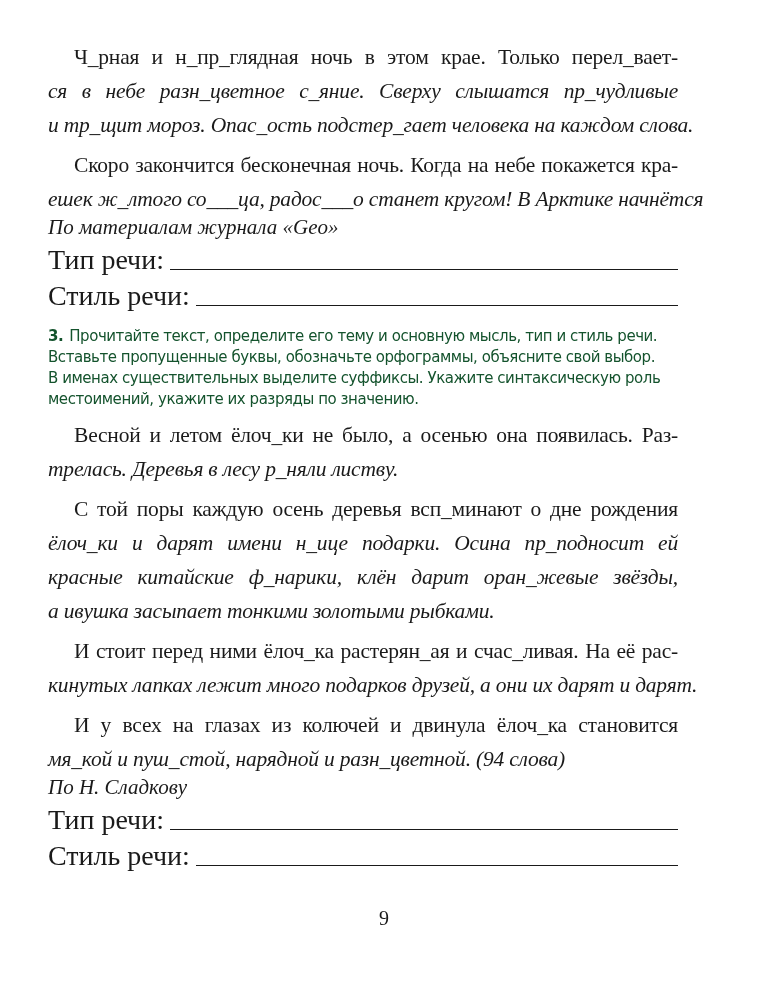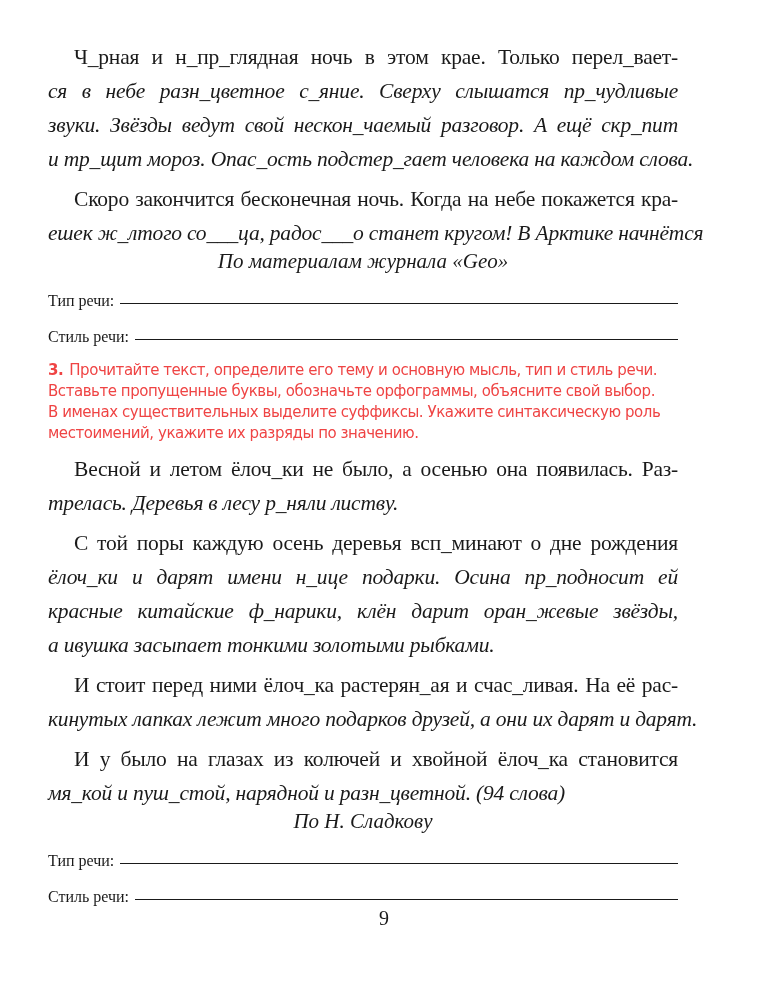--- a/index.html
+++ b/index.html
@@ -4,39 +4,38 @@
   <style>
     html, body { margin: 0; padding: 0; background: #ffffff; }
     body { width: 768px; height: 1000px; position: relative; overflow: hidden; color: #1a1a1a; }
     .page { position: absolute; left: 48px; top: 40px; width: 630px; }
     .serif { font-family: "Liberation Serif", "DejaVu Serif", serif; font-size: 21.5px; line-height: 34px; letter-spacing: -0.2px; }
     .para { margin: 0 0 6px 0; text-indent: 26px; text-align: justify; }
     .para .line { display: block; text-align: justify; text-align-last: justify; white-space: nowrap; }
     .para .line.first { text-indent: 26px; }
     .para .line.last { text-align-last: left; }
     .para .line:not(.first) { text-indent: 0; font-style: italic; }
-    .source { font-family: "Liberation Serif", "DejaVu Serif", serif; font-style: italic; font-size: 21px; line-height: 26px; text-align: center; margin: -8px 0 0 0; }
-    .answer-row { display: flex; align-items: flex-end; height: 36px; font-family: "Liberation Serif", "DejaVu Serif", serif; font-size: 16px; }
+    .source { font-family: "Liberation Serif", "DejaVu Serif", serif; font-style: italic; font-size: 21px; line-height: 26px; text-align: left; margin: -8px 0 0 0; }
+    .answer-row { display: flex; align-items: flex-end; height: 36px; font-family: "Liberation Serif", "DejaVu Serif", serif; font-size: 28px; }
     .answer-row .label { white-space: nowrap; padding-right: 6px; }
     .answer-row .blank { flex: 1; border-bottom: 1.6px solid #1a1a1a; margin-bottom: 6px; }
-    .task { font-family: "DejaVu Sans", "Liberation Sans", sans-serif; font-size: 15px; line-height: 21px; letter-spacing: -0.45px; margin: 14px 0 8px 0; color: #ef4444; }
+    .task { font-family: "DejaVu Sans", "Liberation Sans", sans-serif; font-size: 15px; line-height: 21px; letter-spacing: -0.45px; margin: 14px 0 8px 0; color: #14532d; }
     .task .line { display: block; white-space: nowrap; }
     .task .num { font-weight: bold; margin-right: 6px; }
     .page-number { position: absolute; left: 0; width: 100%; top: 907px; text-align: center; font-family: "Liberation Serif", "DejaVu Serif", serif; font-size: 20px; }
   </style>
 </head>
 <body>
 
 <div class="page">
 
   <div class="serif">
     <p class="para">
       <span class="line first">Ч_рная и н_пр_глядная ночь в этом крае. Только перел_вает-</span>
       <span class="line">ся в небе разн_цветное с_яние. Сверху слышатся пр_чудливые</span>
-      <span class="line">звуки. Звёзды ведут свой нескон_чаемый разговор. А ещё скр_пит</span>
       <span class="line last">и тр_щит мороз. Опас_ость подстер_гает человека на каждом слова.</span>
     </p>
     <p class="para">
       <span class="line first">Скоро закончится бесконечная ночь. Когда на небе покажется кра-</span>
       <span class="line">ешек ж_лтого со___ца, радос___о станет кругом! В Арктике начнётся</span>
     </p>
   </div>
   <p class="source">По материалам журнала «Geo»</p>
 
   <div class="answer-row">
@@ -64,21 +63,21 @@
       <span class="line first">С той поры каждую осень деревья всп_минают о дне рождения</span>
       <span class="line">ёлоч_ки и дарят имени н_ице подарки. Осина пр_подносит ей</span>
       <span class="line">красные китайские ф_нарики, клён дарит оран_жевые звёзды,</span>
       <span class="line last">а ивушка засыпает тонкими золотыми рыбками.</span>
     </p>
     <p class="para">
       <span class="line first">И стоит перед ними ёлоч_ка растерян_ая и счас_ливая. На её рас-</span>
       <span class="line">кинутых лапках лежит много подарков друзей, а они их дарят и дарят.</span>
     </p>
     <p class="para">
-      <span class="line first">И у было на глазах из колючей и хвойной ёлоч_ка становится</span>
+      <span class="line first">И у всех на глазах из колючей и двинула ёлоч_ка становится</span>
       <span class="line last">мя_кой и пуш_стой, нарядной и разн_цветной. (94 слова)</span>
     </p>
   </div>
   <p class="source">По Н. Сладкову</p>
 
   <div class="answer-row">
     <span class="label">Тип речи:</span>
     <span class="blank"></span>
   </div>
   <div class="answer-row">

